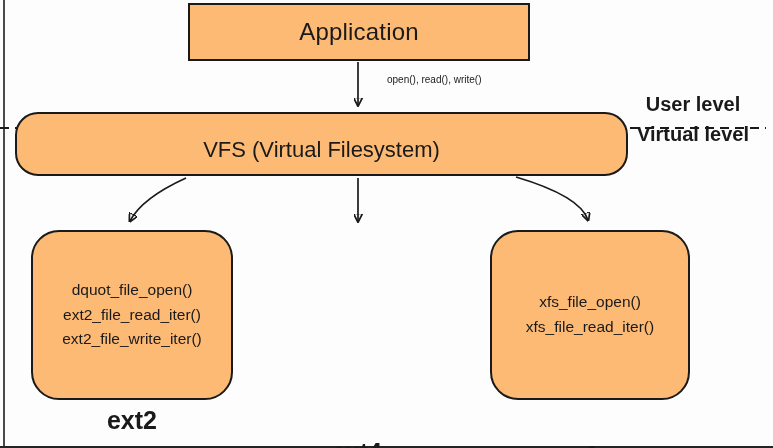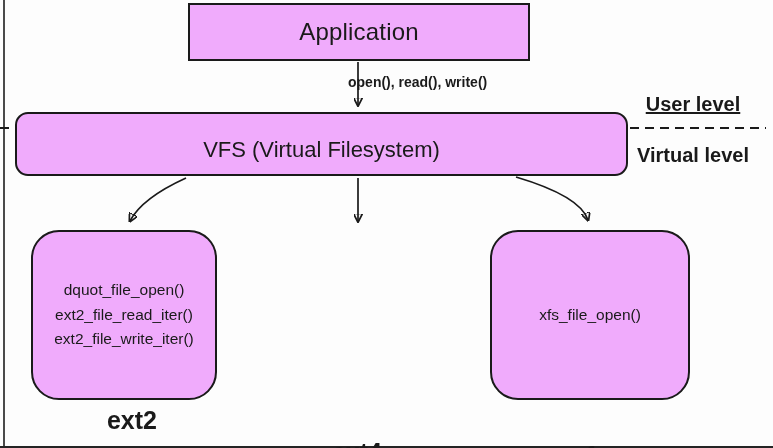--- a/index.html
+++ b/index.html
@@ -19,64 +19,63 @@
     position: absolute; left: 3px; top: 0; width: 2px; height: 448px;
     background: #4a4a4a;
   }
   .frame-bottom {
     position: absolute; left: 0; bottom: 0; width: 773px; height: 2px;
     background: #242424;
   }
 
   .box {
     position: absolute;
-    background: #f0abfc;
+    background: #fdba74;
     border: 2px solid #1a1a1a;
     display: flex; align-items: center; justify-content: center;
     text-align: right;
   }
 
   .app-box {
     left: 188px; top: 3px; width: 342px; height: 58px;
     font-size: 24px; letter-spacing: .2px;
   }
 
   .vfs-box {
     left: 15px; top: 112px; width: 613px; height: 64px;
-    border-radius: 13px;
+    border-radius: 23px;
     font-size: 22px;
     padding-top: 12px;
   }
 
   .syscall-label {
-    position: absolute; left: 348px; top: 74px;
-    font-size: 14px;
-    font-weight: bold;
+    position: absolute; left: 387px; top: 74px;
+    font-size: 10px;
   }
 
   .dashed-line {
     position: absolute; left: 0; top: 127px; width: 766px; height: 2px;
     background: repeating-linear-gradient(to right, #1a1a1a 0 9px, transparent 9px 15px);
   }
 
   .level-labels {
     position: absolute; right: 12px; width: 136px; top: 94px;
     text-align: center;
   }
   .level-label { font-size: 20px; font-weight: 600; line-height: 1; }
-  .level-label.user { margin-bottom: 31px; text-decoration: underline; }
+  .level-label.user { margin-bottom: 10px; }
 
   .fs-box {
     top: 230px; height: 170px;
     border-radius: 28px;
     flex-direction: column;
     font-size: 15.5px;
     line-height: 1.6;
   }
-  .fs-ext2 { left: 31px;  width: 186px; }
+  .fs-ext2 { left: 31px;  width: 202px; }
   .fs-ext4 { left: 260px; width: 194px; }
   .fs-xfs  { left: 490px; width: 200px; }
 
   .fs-caption {
     position: absolute; top: 404px; height: 32px;
     display: flex; align-items: center; justify-content: center;
     font-size: 25px; font-weight: 600; text-align: right;
   }
   .cap-ext2 { left: 31px;  width: 202px; }
   .cap-ext4 { left: 260px; width: 194px; margin-top: 32px; }
@@ -129,16 +128,17 @@
     <div>dquot_file_open()</div>
     <div>ext2_file_read_iter()</div>
     <div>ext2_file_write_iter()</div>
   </div>
   <div class="fs-caption cap-ext2">ext2</div>
 
   <div class="fs-caption cap-ext4">ext4</div>
 
   <div class="box fs-box fs-xfs">
     <div>xfs_file_open()</div>
+    <div>xfs_file_read_iter()</div>
   </div>
   <div class="fs-caption cap-xfs">xfs</div>
 
 </div>
 
 </body></html>

